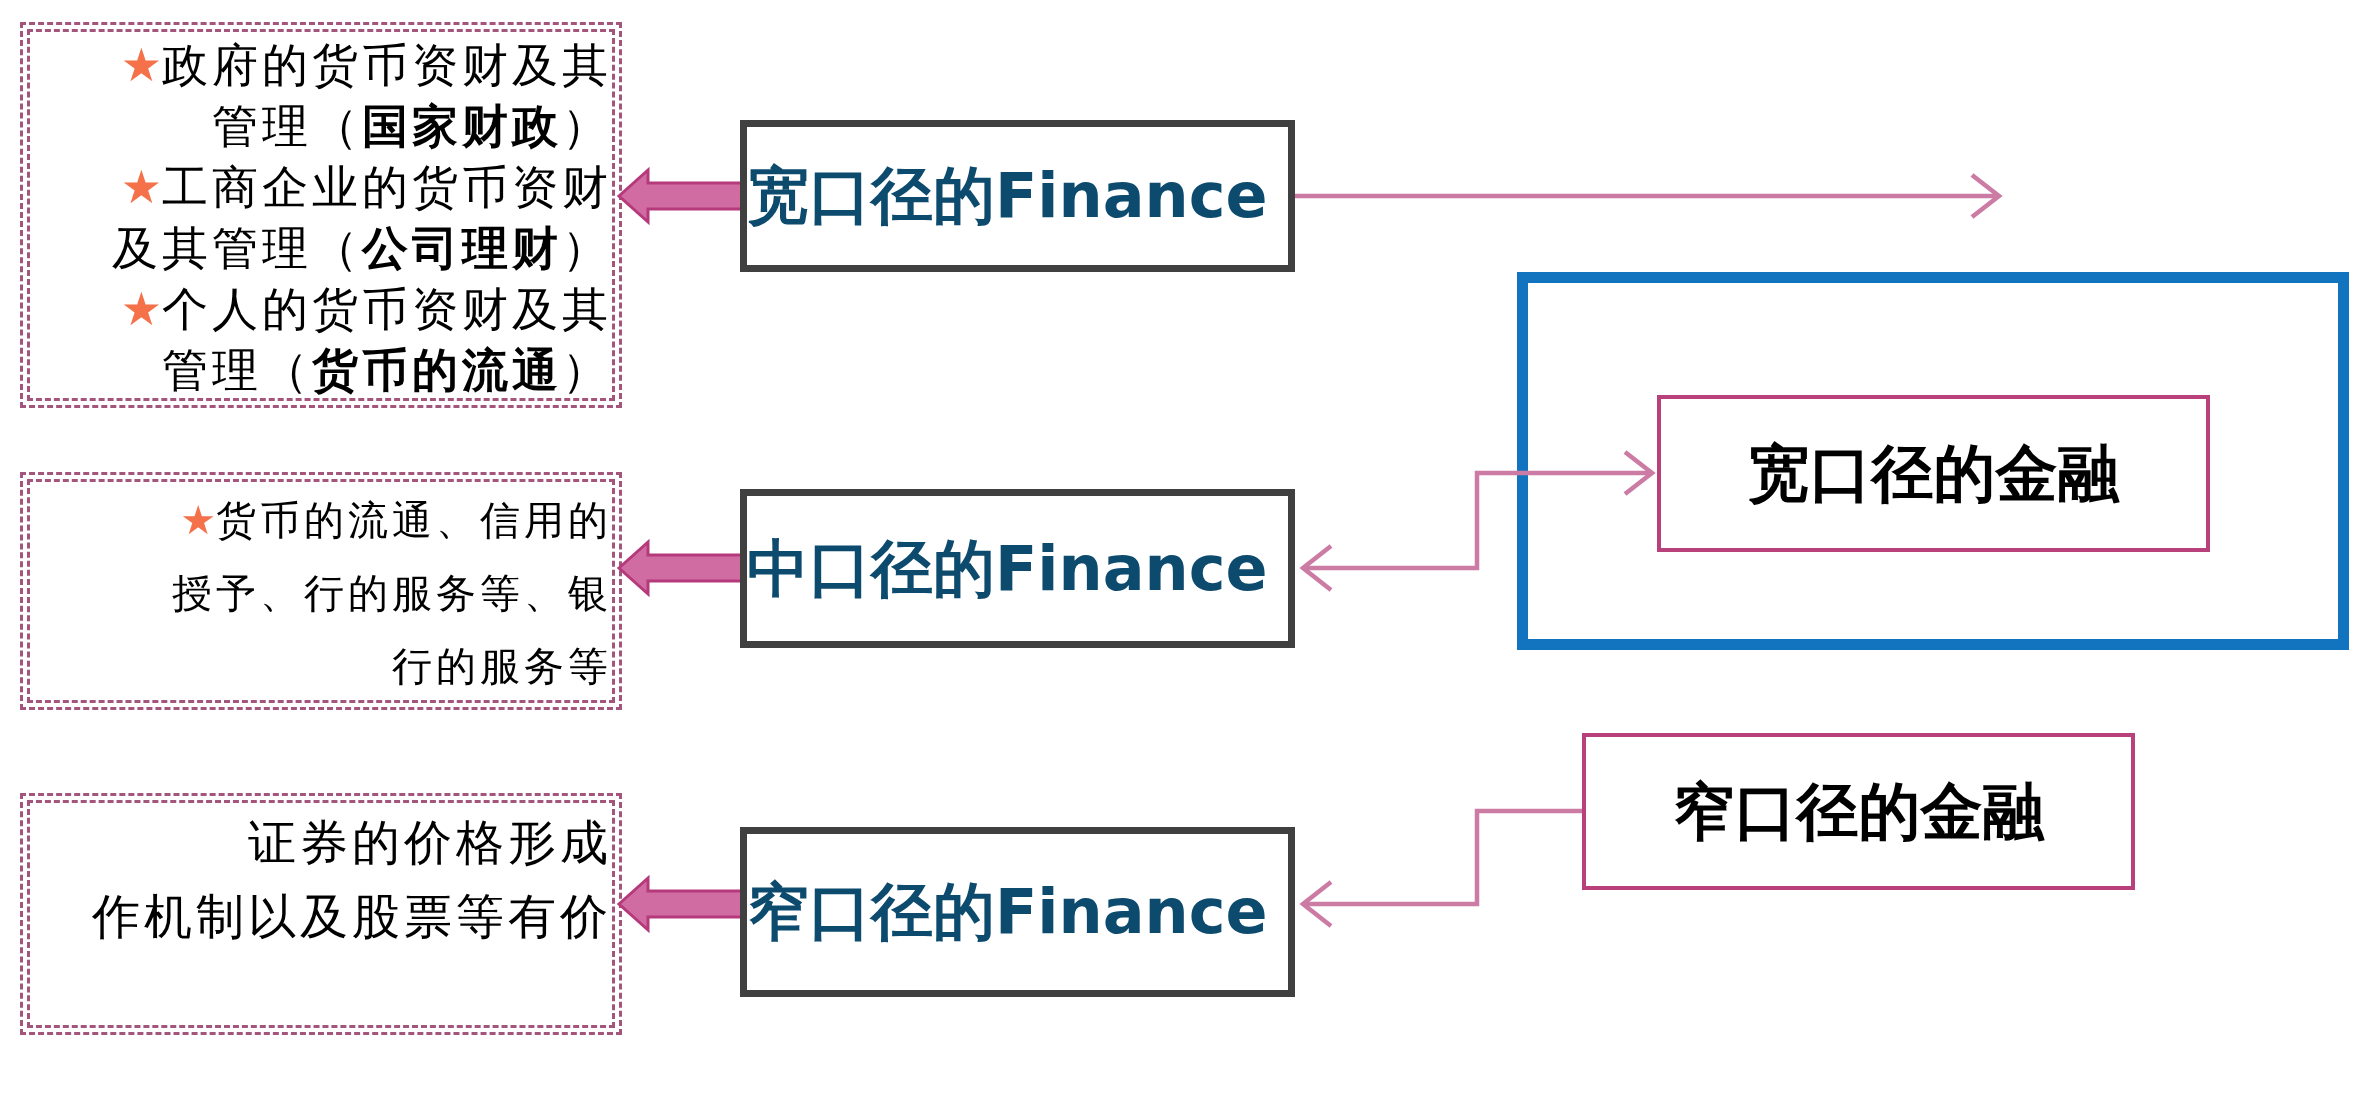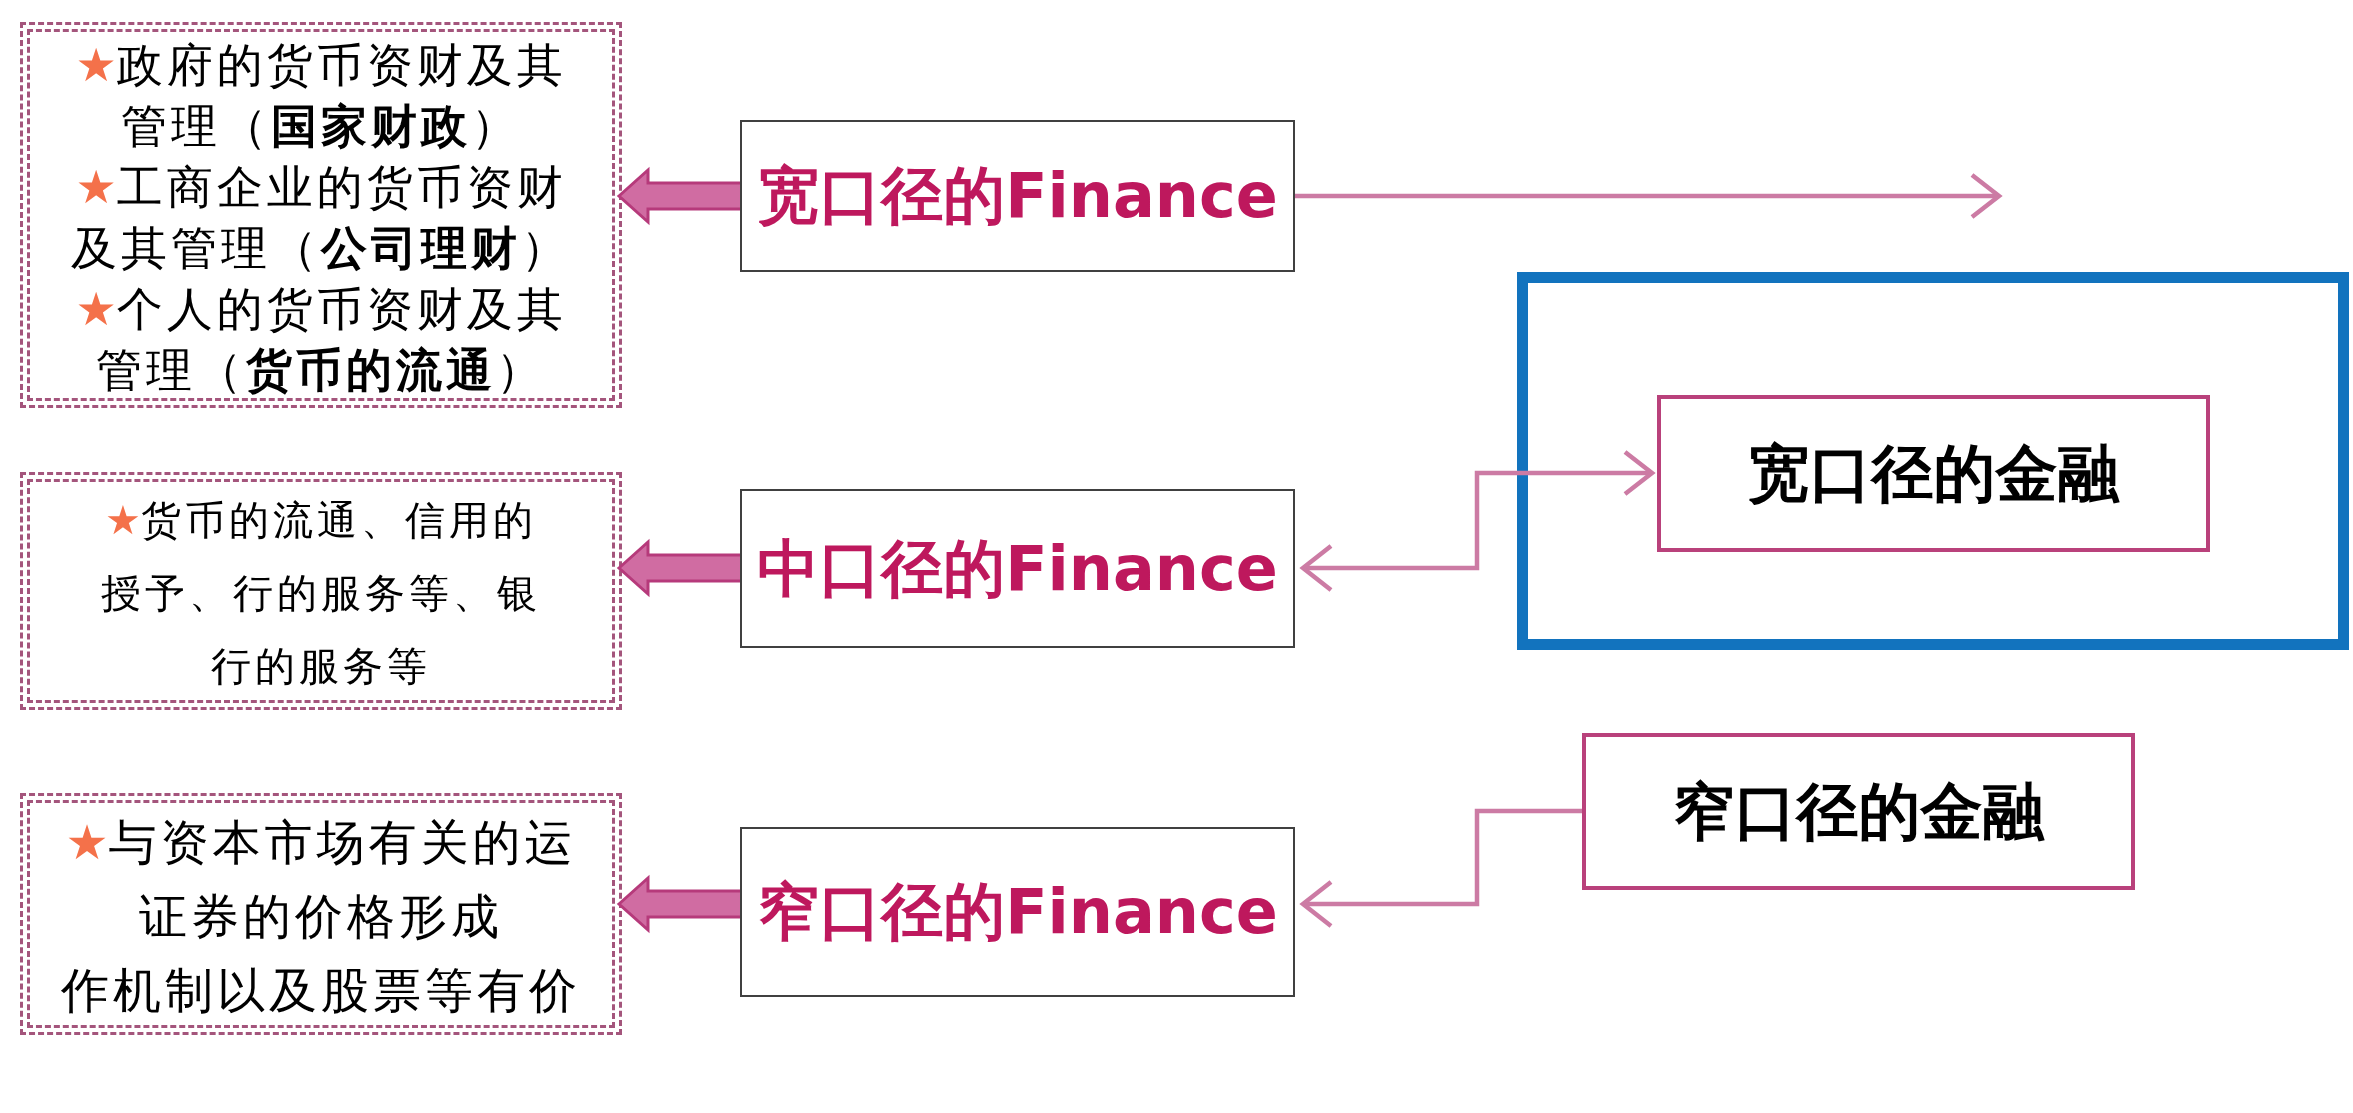--- a/index.html
+++ b/index.html
@@ -11,21 +11,21 @@
     font-family:"DejaVu Sans","Liberation Sans",sans-serif;
   }
   
   .note-box{
     position:absolute;
     box-sizing:border-box;
     background:#ffffff;
     border:3px dashed #A4557C;
     outline:3px dashed #A4557C;
     outline-offset:4px;
-    text-align:center;
+    text-align:right;
     color:#000;
     font-family:"DejaVu Serif","Liberation Serif",serif;
     z-index:1;
   }
   .note-line{letter-spacing:4px;white-space:nowrap;}
   .note-box .star{color:#F4714A;letter-spacing:0;}
   .note-line b{font-weight:900;}
   #note1{left:27px;top:29px;width:588px;height:372px;font-size:46px;}
   #note1 .note-line{line-height:61px;}
   #note1{padding-top:3px;}
@@ -33,23 +33,23 @@
   #note2 .note-line{line-height:73px;}
   #note2{padding-top:2px;}
   #note3{left:27px;top:800px;width:588px;height:228px;font-size:48px;}
   #note3 .note-line{line-height:74px;}
   #note3{padding-top:2px;}
   
   .finance-box{
     position:absolute;
     box-sizing:border-box;
     background:#ffffff;
-    border:2px solid #404040;
-    display:flex;align-items:center;justify-content:center;
-    font-size:62px;font-weight:bold;color:#be185d;
+    border:7px solid #404040;
+    display:flex;align-items:center;
+    font-size:62px;font-weight:bold;color:#0c4a6e;
     white-space:nowrap;
     z-index:3;
   }
   #fin1{left:740px;top:120px;width:555px;height:152px;}
   #fin2{left:740px;top:489px;width:555px;height:159px;}
   #fin3{left:740px;top:827px;width:555px;height:170px;}
   
   .result-box{
     position:absolute;
     box-sizing:border-box;
@@ -113,21 +113,20 @@
     <div class="note-line"><span class="star"></span><span>管理（</span><b>货币的流通</b><span>）</span></div>
   </div>
 
   <div class="note-box" id="note2">
     <div class="note-line"><span class="star">★</span><span>货币的流通、信用的</span></div>
     <div class="note-line"><span>授予、行的服务等、银</span></div>
     <div class="note-line"><span>行的服务等</span></div>
   </div>
 
   <div class="note-box" id="note3">
-    <div class="note-line"><span class="star">★</span><span>与资本市场有关的运</span></div>
     <div class="note-line"><span>证券的价格形成</span></div>
     <div class="note-line"><span>作机制以及股票等有价</span></div>
   </div>
 
   <div class="finance-box" id="fin1">
     <span>宽口径的Finance</span>
   </div>
   <div class="finance-box" id="fin2">
     <span>中口径的Finance</span>
   </div>

